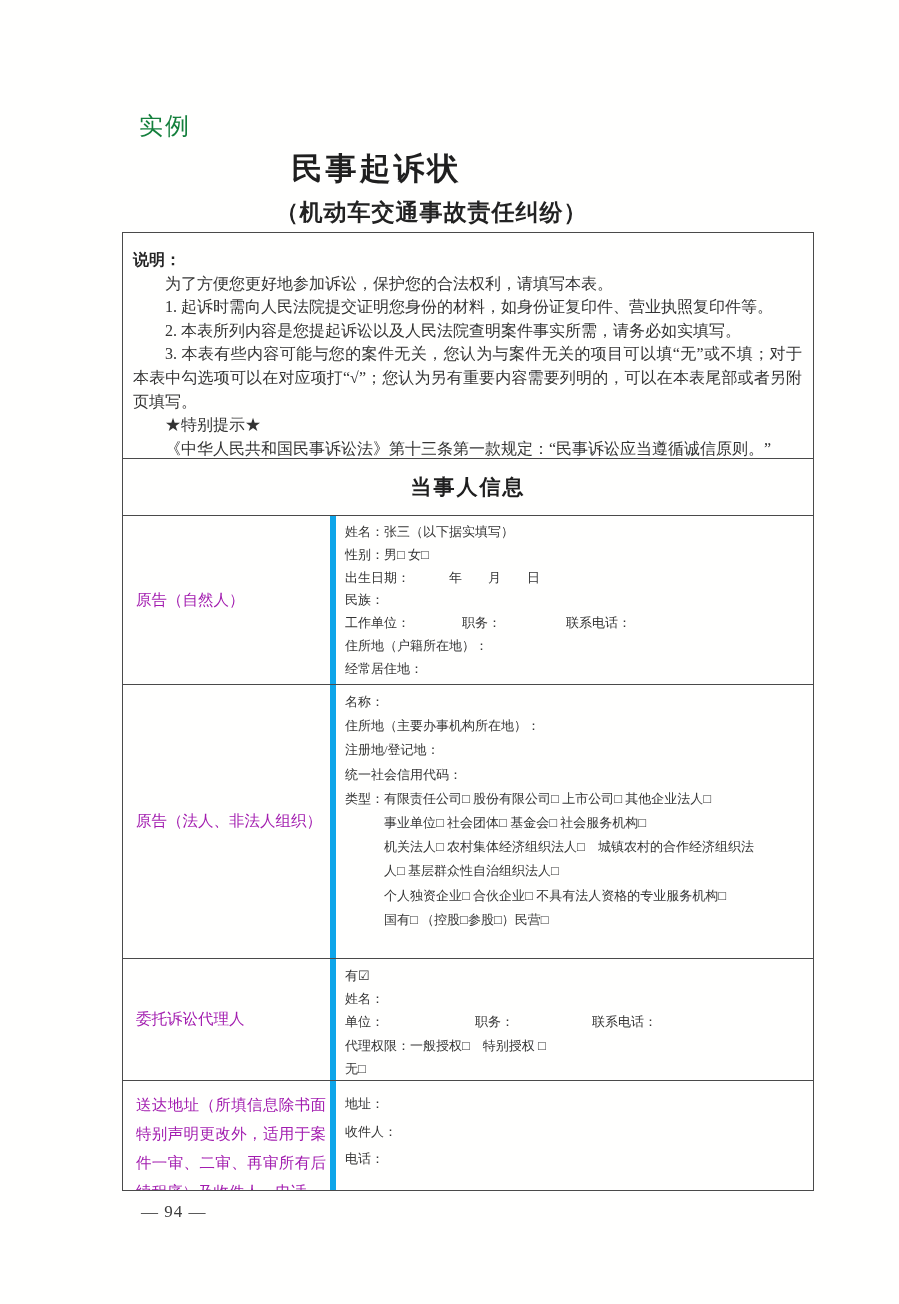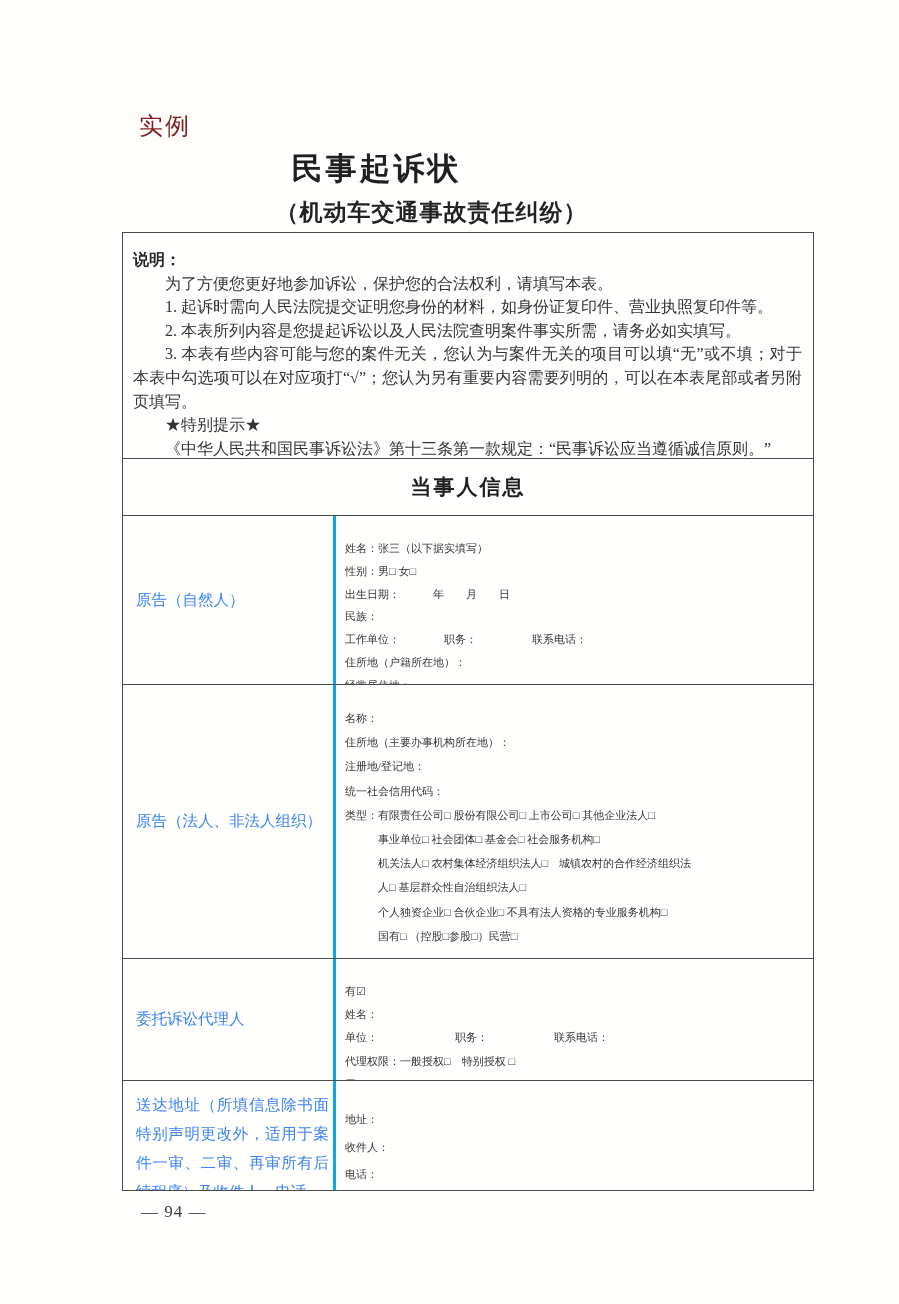--- a/index.html
+++ b/index.html
@@ -8,21 +8,21 @@
     width: 899px; height: 1304px;
     font-family: "Liberation Serif", "DejaVu Serif", serif;
     color: #2d2d2d;
     position: relative;
     overflow: hidden;
   }
   .sheet { position: absolute; inset: 0; background: #fffffe; }
 
   .example-label {
     position: absolute; left: 139px; top: 110px;
-    font-size: 24px; letter-spacing: 2px; color: #7f1d1d;
+    font-size: 24px; letter-spacing: 2px; color: #15803d;
   }
   .doc-title {
     position: absolute; left: 0; width: 753px; top: 148px;
     text-align: center; font-size: 31px; font-weight: bold;
     letter-spacing: 3px; color: #1f1f1f;
   }
   .doc-subtitle {
     position: absolute; left: 0; width: 863px; top: 197px;
     text-align: center; font-size: 23px; font-weight: bold;
     letter-spacing: 1px; color: #222222;
@@ -44,26 +44,26 @@
   
   .section-header {
     height: 57px; display: flex; align-items: center; justify-content: center;
     font-size: 21px; font-weight: bold; letter-spacing: 2px; color: #1e1e1e;
   }
 
   
   .datarow { display: flex; }
   .tlabel {
     width: 213px; flex: 0 0 213px;
-    border-right: 3px solid #0ea5e9;
+    border-right: 6px solid #0ea5e9;
     padding: 6px 4px 6px 13px;
     display: flex; align-items: center;
-    font-size: 15.5px; color: #3b82f6;
+    font-size: 15.5px; color: #a21caf;
   }
-  .tcontent { flex: 1; padding: 5px 8px 0 9px; font-size: 11px; color: #343434; margin-top: 16px; }
+  .tcontent { flex: 1; padding: 5px 8px 0 9px; font-size: 13px; color: #343434; }
   .fline { white-space: pre-wrap; }
 
   .row-natural  { height: 169px; }
   .row-natural  .fline { line-height: 22.8px; }
   .row-legal    { height: 274px; }
   .row-legal    .fline { line-height: 24.2px; }
   .row-agent    { height: 122px; }
   .row-agent    .fline { line-height: 23.2px; }
   .row-address  { height: 110px; }
   .row-address  .fline { line-height: 27.5px; }

